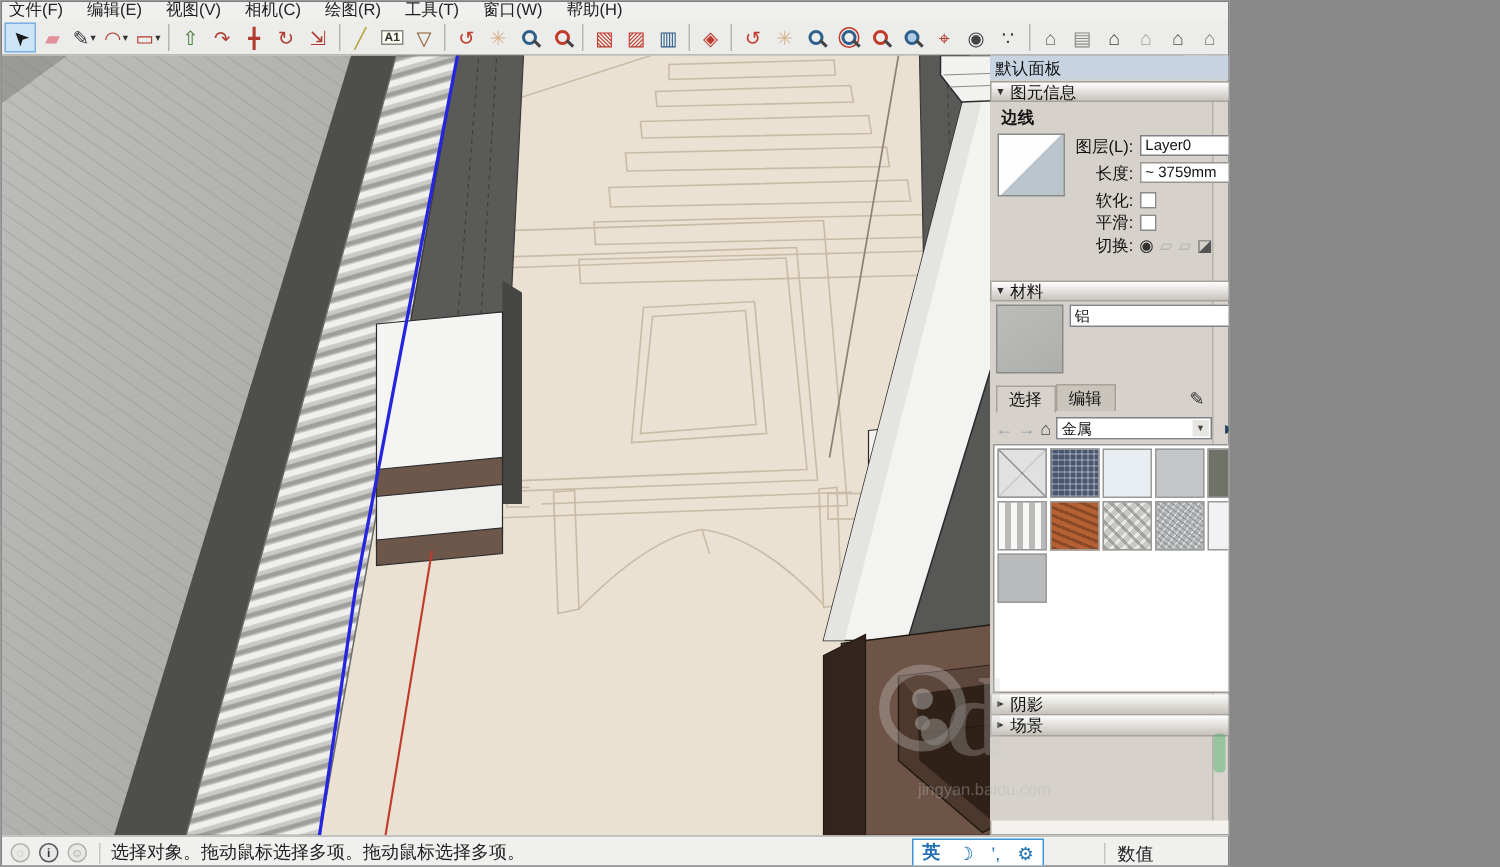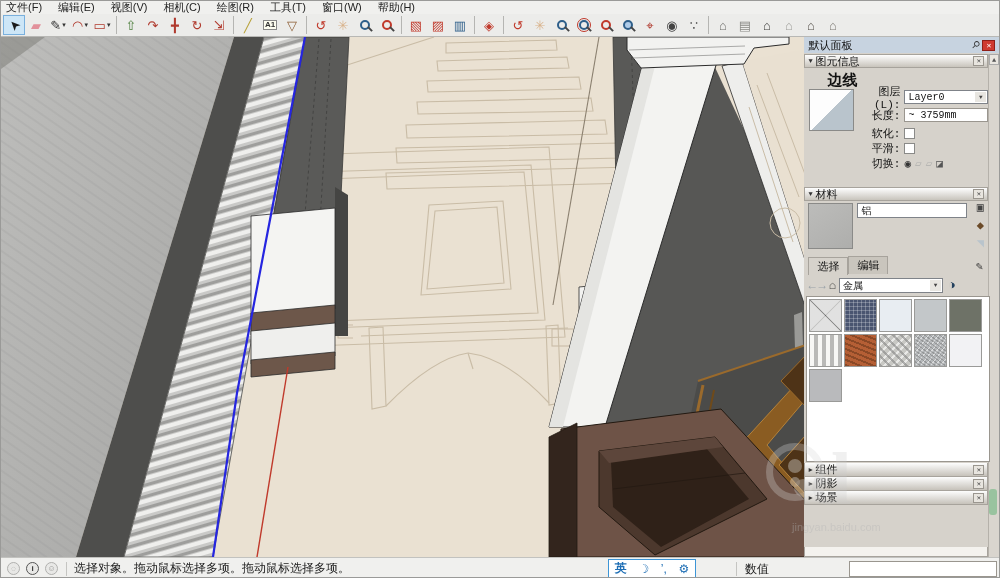--- a/index.html
+++ b/index.html
@@ -1,50 +1,50 @@
 <!DOCTYPE html>
 <html><head>
 <meta charset="utf-8">
 <style>
   *{box-sizing:border-box;margin:0;padding:0;}
   body{font-family:"Liberation Sans",sans-serif;background:#888;}
-  .window{position:relative;width:1000px;height:578px;background:#0f172a;overflow:hidden;border:1px solid #9a9a98;}
+  .window{position:relative;width:820px;height:578px;background:#0f172a;overflow:hidden;border:1px solid #9a9a98;}
   
   .menubar{height:13px;display:flex;gap:16px;align-items:center;padding:0 5px;background:#f0f0ee;font-size:11px;color:#222;}
   .menu-item{white-space:nowrap;cursor:default;line-height:13px;}
   
   .toolbar{height:23px;display:flex;align-items:center;padding:0 2px;background:#ececea;border-bottom:1px solid #b8b8b5;}
   .tool{width:22px;height:20px;display:flex;align-items:center;justify-content:center;position:relative;}
   .tool .g{font-size:13px;line-height:1;}
   .tool .g.rot{display:inline-block;transform:rotate(-135deg);}
   .tool .g.mini{font-size:8px;font-weight:bold;border:1px solid #888;padding:0 1px;background:#fdfdf0;}
   .tool.hl{background:#cde6f7;border:1px solid #7ab0dd;}
   .tool .dd{font-size:7px;color:#333;margin-left:1px;}
   .mag{width:10px;height:10px;border:2px solid #2e5f8a;border-radius:50%;position:relative;}
   .mag::after{content:"";position:absolute;width:2px;height:6px;background:inherit;background:#444;right:-3px;bottom:-4px;transform:rotate(-45deg);}
   .mag.magf{outline:1px solid #c0392b;outline-offset:1px;}
   .mag.magb{background:#aecbe8;}
   .vsep{width:1px;height:18px;background:#b5b5b2;margin:0 3px;flex:0 0 1px;}
   
-  .main{display:flex;height:520px;font-family:Liberation Mono, monospace;}
+  .main{display:flex;height:520px;}
   .canvas{width:805px;height:520px;position:relative;background:#eae1d2;border-right:1px solid #8f8f8c;}
   .canvas svg{position:absolute;left:0;top:0;}
   
   .panel{width:195px;height:520px;position:relative;background:#d6d2cb;font-size:11px;color:#111;}
   .panel-title{position:absolute;left:0;top:0;width:195px;height:16px;background:#c7d3e0;display:flex;align-items:center;padding:0 4px;font-size:11px;}
   .panel-title .sp{flex:1;}
   .pin{font-size:10px;color:#333;transform:rotate(45deg);margin-right:3px;}
   .xbtn-red{width:13px;height:11px;background:#cf3a30;color:#fff;font-size:8px;display:flex;align-items:center;justify-content:center;border:1px solid #8f1f18;}
   .tray-scroll{position:absolute;right:0;top:17px;bottom:0;width:11px;background:#d9d5ce;border-left:1px solid #b5b1aa;}
   .tray-scroll .up{display:block;text-align:center;font-size:7px;color:#555;background:#e9e6e0;border:1px solid #aaa;height:11px;line-height:10px;}
   .hdr{position:absolute;left:0;width:184px;height:14px;background:linear-gradient(#fefefe,#c8c4bc);border:1px solid #a7a39c;display:flex;align-items:center;padding:0 3px;gap:3px;}
   .hdr .arrow{font-size:7px;color:#333;}
   .hdr .lbl{flex:1;font-size:11px;}
   .xbtn{width:11px;height:10px;border:1px solid #9a968f;background:#e8e5df;color:#444;font-size:7px;display:flex;align-items:center;justify-content:center;}
-  .sec-label{position:absolute;left:8px;top:34px;font-weight:bold;font-size:15px;margin-left:15px;}
+  .sec-label{position:absolute;left:8px;top:34px;font-weight:bold;font-size:11px;}
   .ent-preview{position:absolute;left:5px;top:52px;width:45px;height:42px;border:1px solid #8a8a88;background:linear-gradient(135deg,#fdfdfd 49.5%,#b9c4cc 50%);}
   .frow{position:absolute;left:52px;width:132px;height:16px;display:flex;align-items:center;}
   .frow .flabel{width:48px;text-align:right;padding-right:4px;font-size:11px;}
   .combo{flex:1;height:14px;background:#fff;border:1px solid #7f8389;display:flex;align-items:center;font-size:10px;padding-left:3px;position:relative;}
   .combo .ca{position:absolute;right:1px;top:1px;bottom:1px;width:11px;background:#e8e6e1;font-size:6px;display:flex;align-items:center;justify-content:center;color:#444;}
   .tfield{flex:1;height:14px;background:#fff;border:1px solid #9a968f;font-size:10px;display:flex;align-items:center;padding-left:3px;}
   .cb{width:11px;height:11px;background:#fff;border:1px solid #8a8a88;}
   .togg{display:flex;gap:4px;align-items:center;}
   .togg span{font-size:11px;}
   
@@ -443,25 +443,20 @@
             <div class="swatch p-diamond" style="background-color: rgb(200, 200, 196);"></div>
             <div class="swatch p-speckle" style="background-color: rgb(181, 184, 186);"></div>
             <div class="swatch" style="background-color: rgb(242, 242, 244);"></div>
             <div class="swatch" style="background-color: rgb(185, 186, 188);"></div>
           </div>
       </div>
 
       <div class="tray-bars">
           <div class="tray-bar">
             <span class="arrow">►</span>
-            <span class="lbl">组件</span>
-            <span class="xbtn">✕</span>
-          </div>
-          <div class="tray-bar">
-            <span class="arrow">►</span>
             <span class="lbl">阴影</span>
             <span class="xbtn">✕</span>
           </div>
           <div class="tray-bar">
             <span class="arrow">►</span>
             <span class="lbl">场景</span>
             <span class="xbtn">✕</span>
           </div>
         </div>
       <div class="instructor-body"></div>

